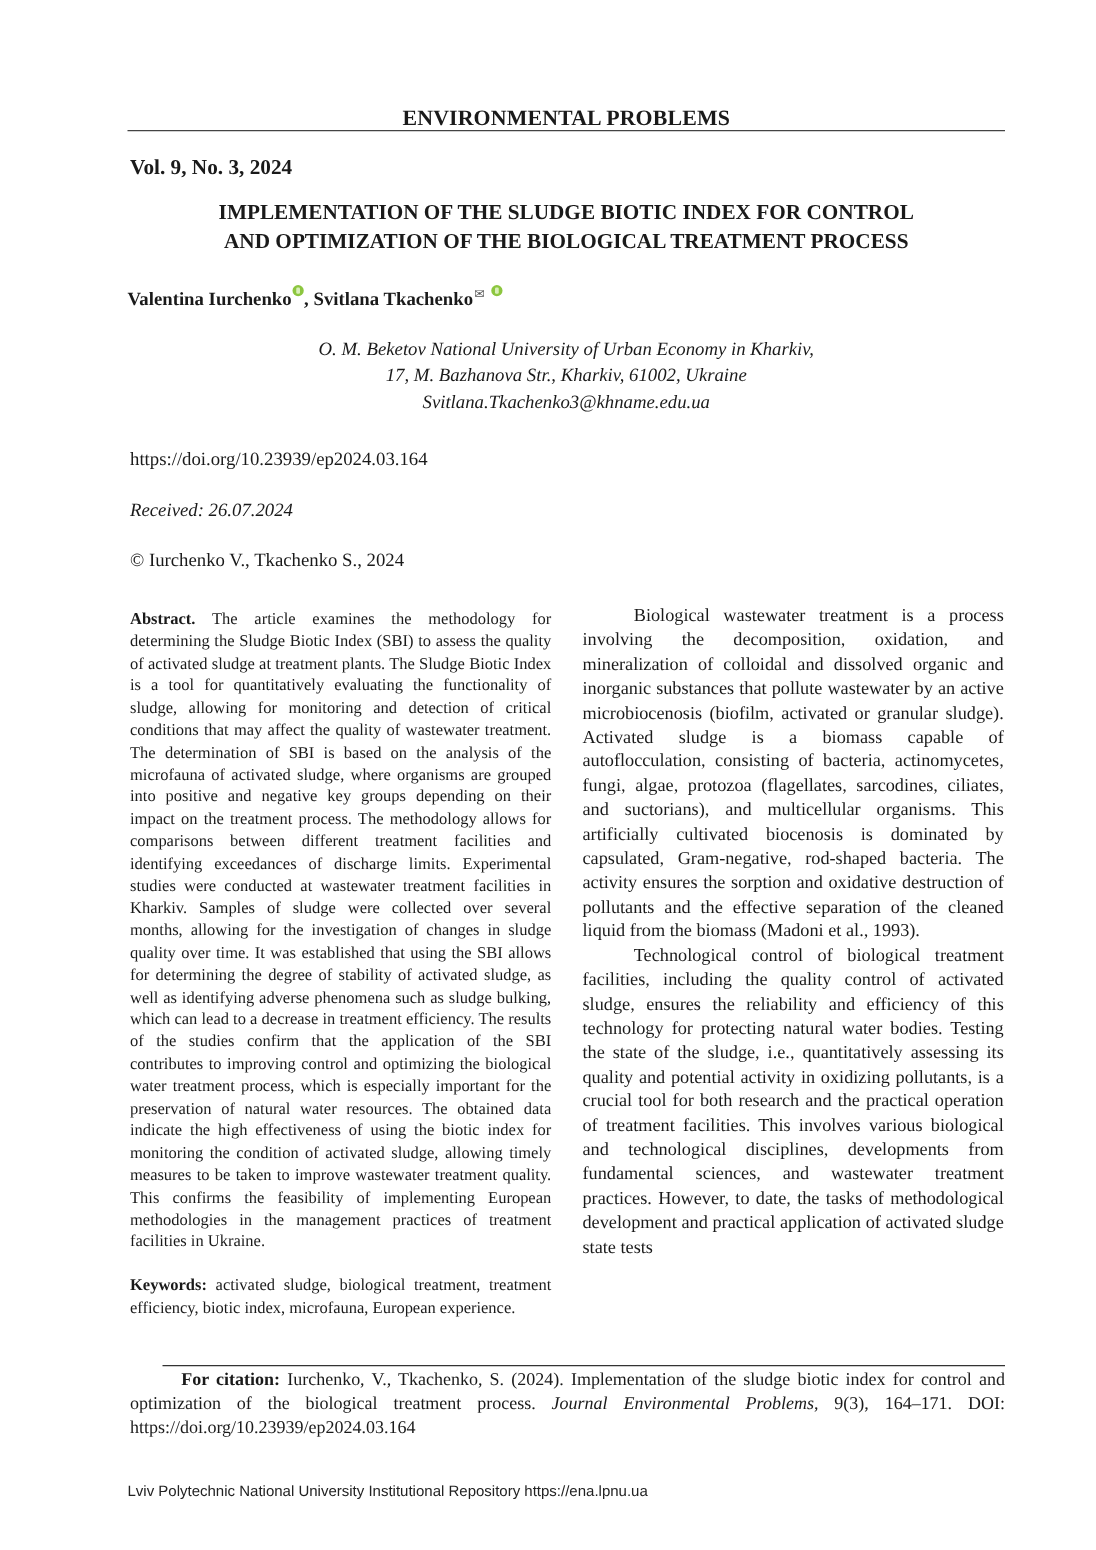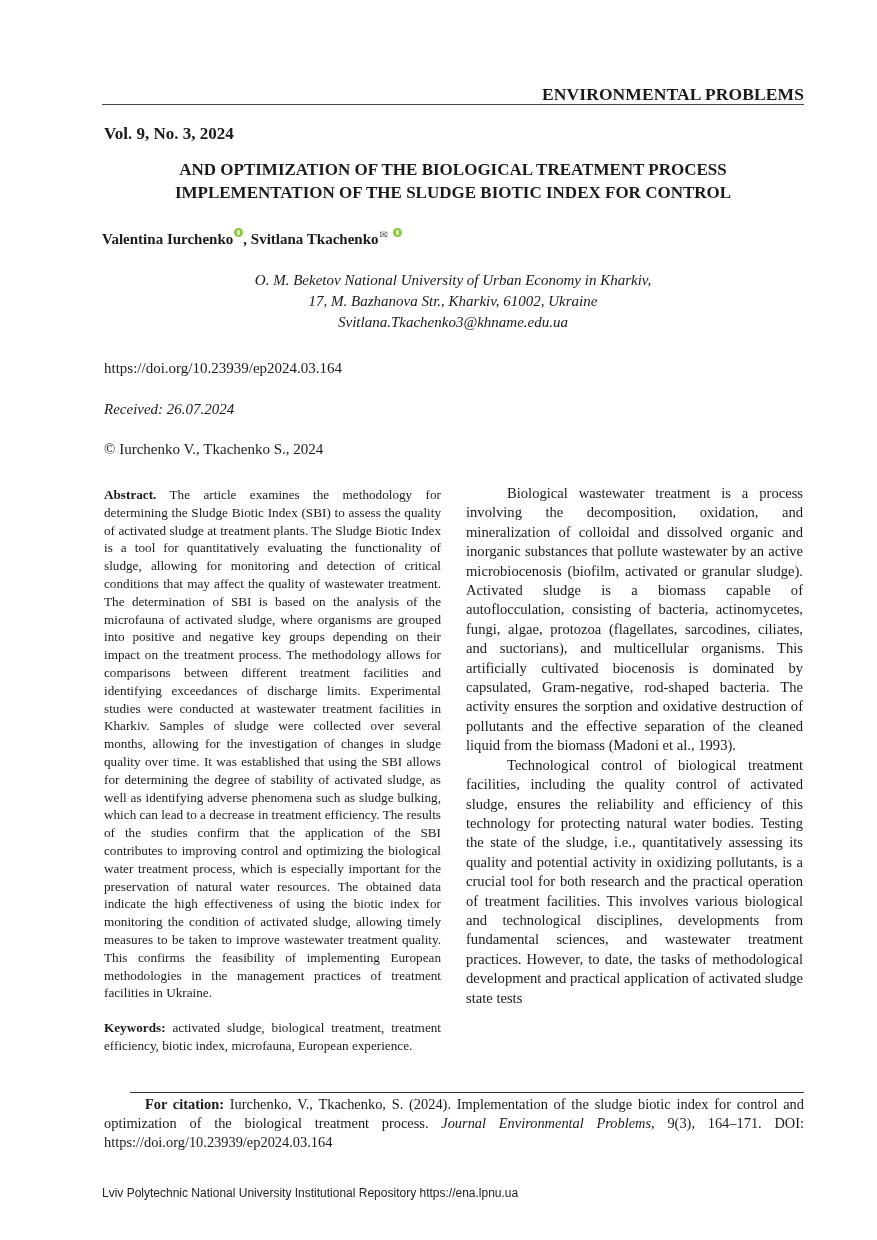--- a/index.html
+++ b/index.html
@@ -6,21 +6,21 @@
     html, body { width: 877px; height: 1240px; background: #ffffff; }
     body {
       position: relative;
       font-family: "Liberation Serif", "DejaVu Serif", serif;
       color: #1a1a1a;
       overflow: hidden;
     }
     .abs { position: absolute; text-align: right; }
     .journal-name {
       left: 102px; width: 702px; top: 84px;
-      text-align: right; font-weight: bold; font-size: 17.5px; letter-spacing: 0.1px;
+      text-align: center; font-weight: bold; font-size: 17.5px; letter-spacing: 0.1px;
     }
     .header-rule {
       left: 102px; width: 702px; top: 104px; height: 0;
       border-top: 1.2px solid #444;
     }
     .volume {
       left: 104px; top: 124px; font-weight: bold; font-size: 17px;
     }
     .title {
       left: 102px; width: 702px; top: 158px;
@@ -74,22 +74,22 @@
     }
   </style>
 </head>
 <body>
 
 <div class="abs journal-name">ENVIRONMENTAL PROBLEMS</div>
 <div class="abs header-rule"></div>
 <div class="abs volume">Vol. 9, No. 3, 2024</div>
 
 <div class="abs title">
+  <div>IMPLEMENTATION OF THE SLUDGE BIOTIC INDEX FOR CONTROL</div>
   <div>AND OPTIMIZATION OF THE BIOLOGICAL TREATMENT PROCESS</div>
-  <div>IMPLEMENTATION OF THE SLUDGE BIOTIC INDEX FOR CONTROL</div>
 </div>
 
 <div class="abs authors">
   <span>Valentina Iurchenko</span><span class="orcid"></span><span>, </span><span>Svitlana Tkachenko</span><span class="mail-icon">✉</span>&nbsp;<span class="orcid"></span>
 </div>
 
 <div class="abs affiliation">
   <div>O. M. Beketov National University of Urban Economy in Kharkiv,</div>
   <div>17, M. Bazhanova Str., Kharkiv, 61002, Ukraine</div>
   <div>Svitlana.Tkachenko3@khname.edu.ua</div>

